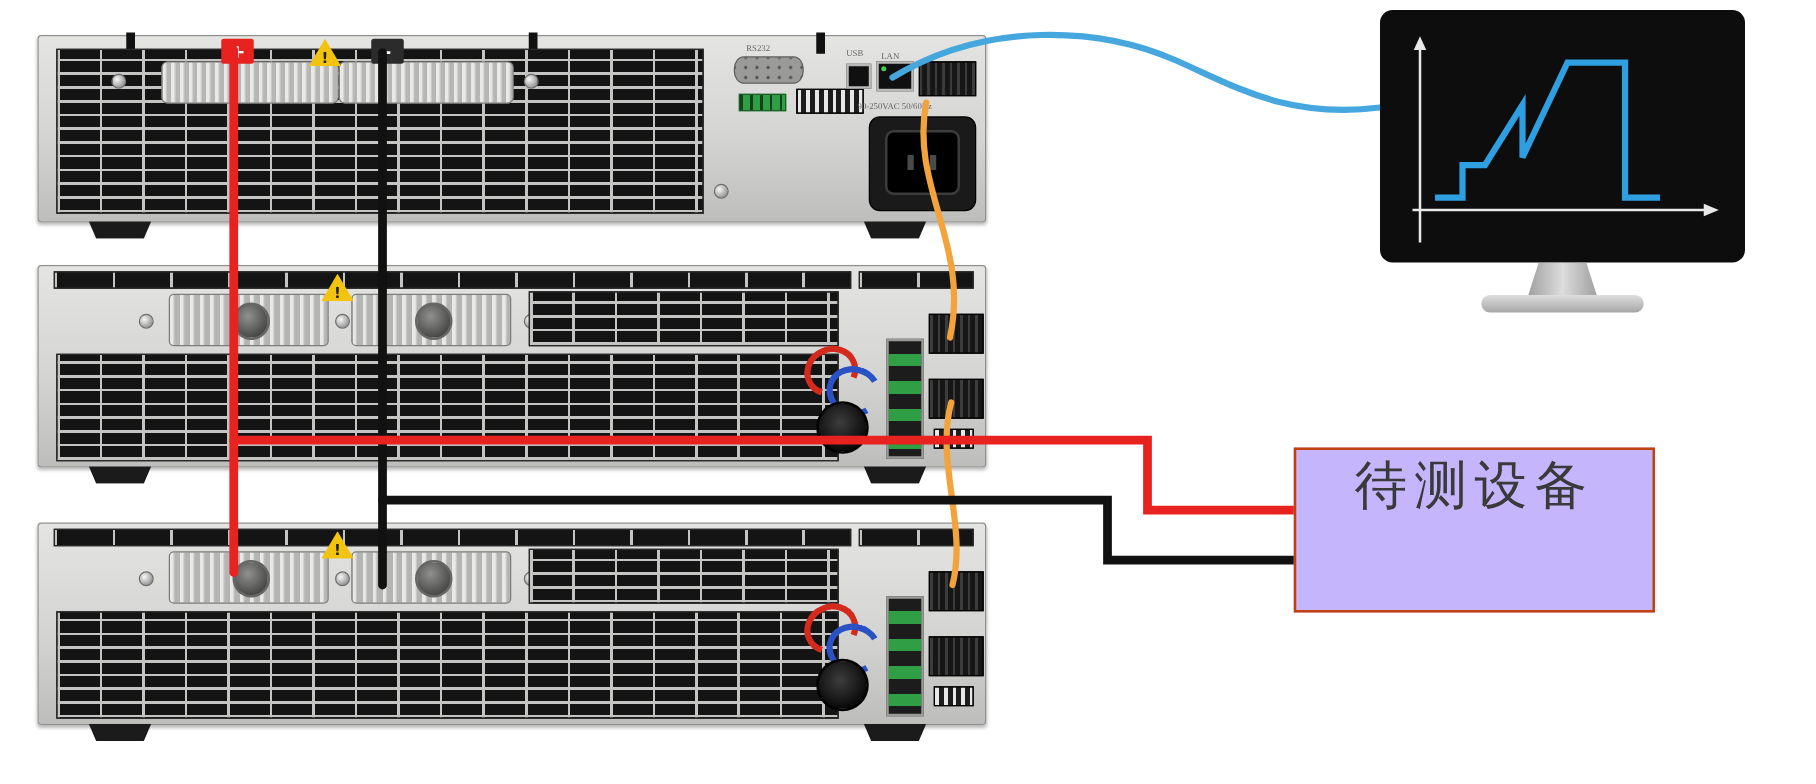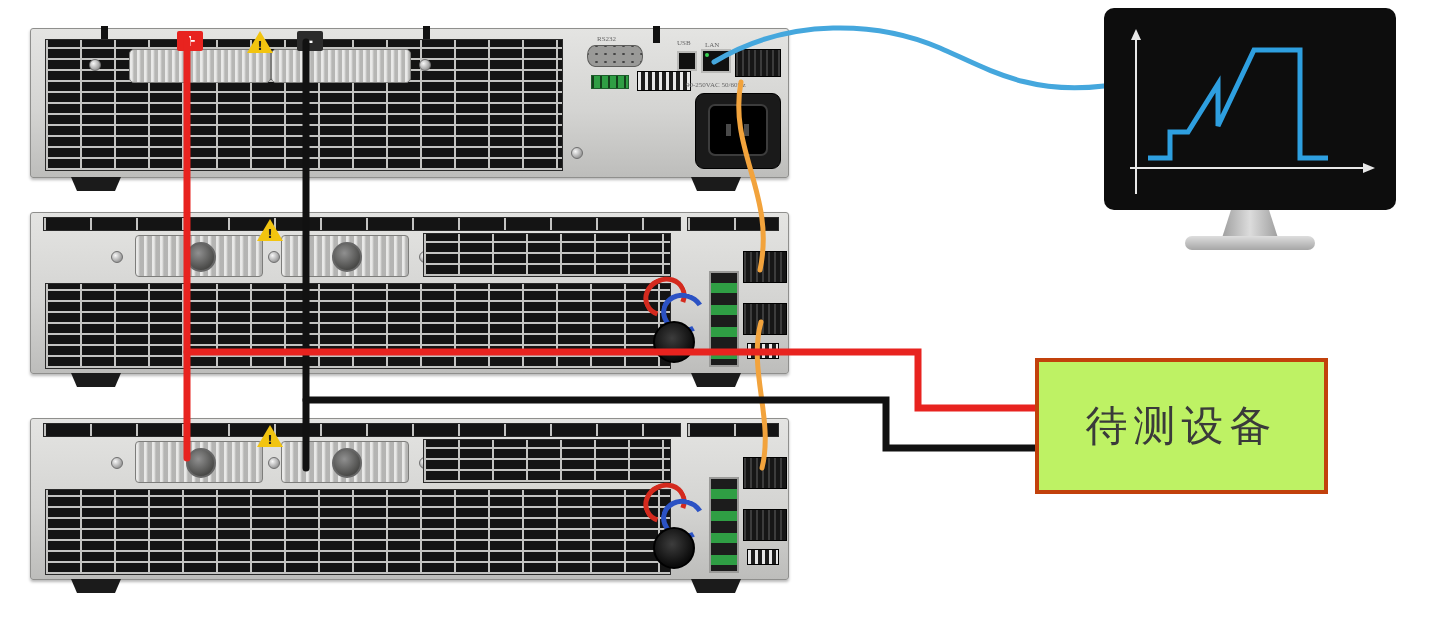--- a/index.html
+++ b/index.html
@@ -48,22 +48,22 @@
   .ac-inner{position:absolute;left:12px;top:10px;right:12px;bottom:12px;background:#000;
             border:2px solid #3c3c3c;border-radius:7px;}
   .ac-prong{position:absolute;width:5px;height:12px;background:#4a4a4a;top:18px;}
   .round-conn{position:absolute;border-radius:50%;border:2px solid #000;
               background:radial-gradient(circle at 45% 40%,#3d3d3d,#0b0b0b 70%);}
   .wire-loop{position:absolute;border-radius:50%;border-style:solid;border-width:5px;background:transparent;}
   .term-strip{position:absolute;border:2px solid #9a9a98;background-color:#1c1c1c;
               background-image:repeating-linear-gradient(0deg,#1c1c1c 0 6px,#2f9e44 6px 16px,#1c1c1c 16px 22px);}
 
   
-  .dut-box{position:absolute;background:#bef264;border:4px solid #c2410c;display:flex;
-           align-items:center;justify-content:center;}
+  .dut-box{position:absolute;background:#c4b5fd;border:2px solid #c2410c;display:flex;
+           justify-content:center;}
   .dut-label{font-size:42px;color:#3a3a3a;letter-spacing:6px;}
   .monitor-screen{position:absolute;background:#0d0d0d;border-radius:10px;}
   .monitor-neck{position:absolute;background:linear-gradient(90deg,#9f9f9f,#dcdcdc,#9f9f9f);
                 clip-path:polygon(16% 0,84% 0,100% 100%,0 100%);}
   .monitor-base{position:absolute;background:linear-gradient(180deg,#dedede,#a6a6a6);border-radius:8px;}
   .overlay-svg{position:absolute;left:0;top:0;pointer-events:none;}
 </style>
 </head>
 <body>
 

